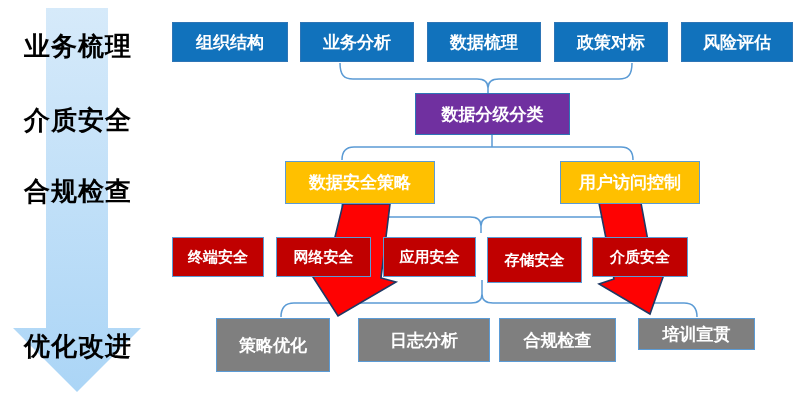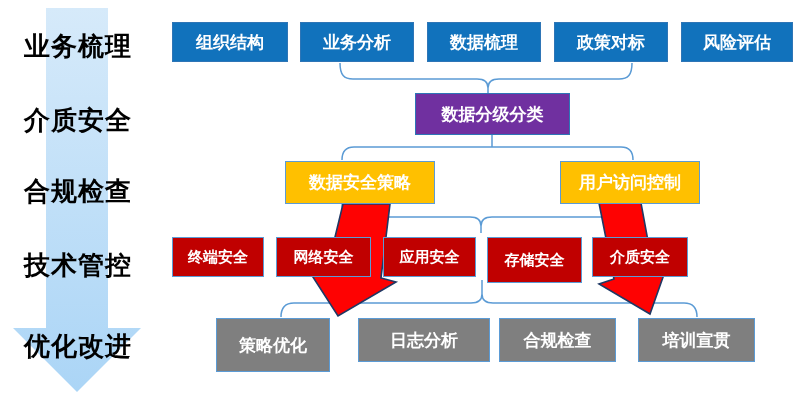--- a/index.html
+++ b/index.html
@@ -35,21 +35,20 @@
         <stop offset="0" style="stop-color:var(--side-arrow-top)"></stop>
         <stop offset="1" style="stop-color:var(--side-arrow-bottom)"></stop>
       </linearGradient>
     </defs>
     <polygon points="46,8 108,8 108,328 141,328 77,392 13,328 46,328" fill="url(#sideArrowGrad)"></polygon>
   </svg>
 
   <div class="stage" style="top:31px">业务梳理</div>
   <div class="stage" style="top:105px">介质安全</div>
   <div class="stage" style="top:176px">合规检查</div>
-  <div class="stage" style="top:250px">技术管控</div>
   <div class="stage" style="top:331px">优化改进</div>
 
   <svg class="layer" viewBox="0 0 800 400" style="fill:none;stroke:var(--line);stroke-width:1.5">
     <path d="M340,63 C340,75 344,79 353,79 L477,79 C484,79 488,82 488,88 L488,93
          M632,63 C632,75 628,79 619,79 L499,79 C492,79 488,82 488,88"></path>
     <path d="M492,135 L492,147
          M342,160 C342,151 346,147 354,147 L621,147 C629,147 633,151 633,160"></path>
     <path d="M342,204 C342,212 346,217 355,217 L470,217 C478,217 481,220 481,226 L481,233
          M622,204 C622,212 618,217 609,217 L492,217 C484,217 481,220 481,226"></path>
     <path d="M281,317 C281,308 285,303 294,303 L471,303 C479,303 482,300 482,294 L482,280
@@ -74,15 +73,15 @@
 
   <div class="box red" style="left:172px;top:237px;width:92px;height:40px">终端安全</div>
   <div class="box red" style="left:276px;top:237px;width:95px;height:40px">网络安全</div>
   <div class="box red" style="left:383px;top:237px;width:93px;height:40px">应用安全</div>
   <div class="box red" style="left:487px;top:237px;width:95px;height:46px">存储安全</div>
   <div class="box red" style="left:592px;top:237px;width:96px;height:40px">介质安全</div>
 
   <div class="box gray" style="left:216px;top:318px;width:114px;height:54px">策略优化</div>
   <div class="box gray" style="left:358px;top:318px;width:132px;height:44px">日志分析</div>
   <div class="box gray" style="left:499px;top:318px;width:117px;height:44px">合规检查</div>
-  <div class="box gray" style="left:638px;top:318px;width:117px;height:44px">培训宣贯</div>
+  <div class="box gray" style="left:638px;top:318px;width:117px;height:32px">培训宣贯</div>
 
 </div>
 
 </body></html>

